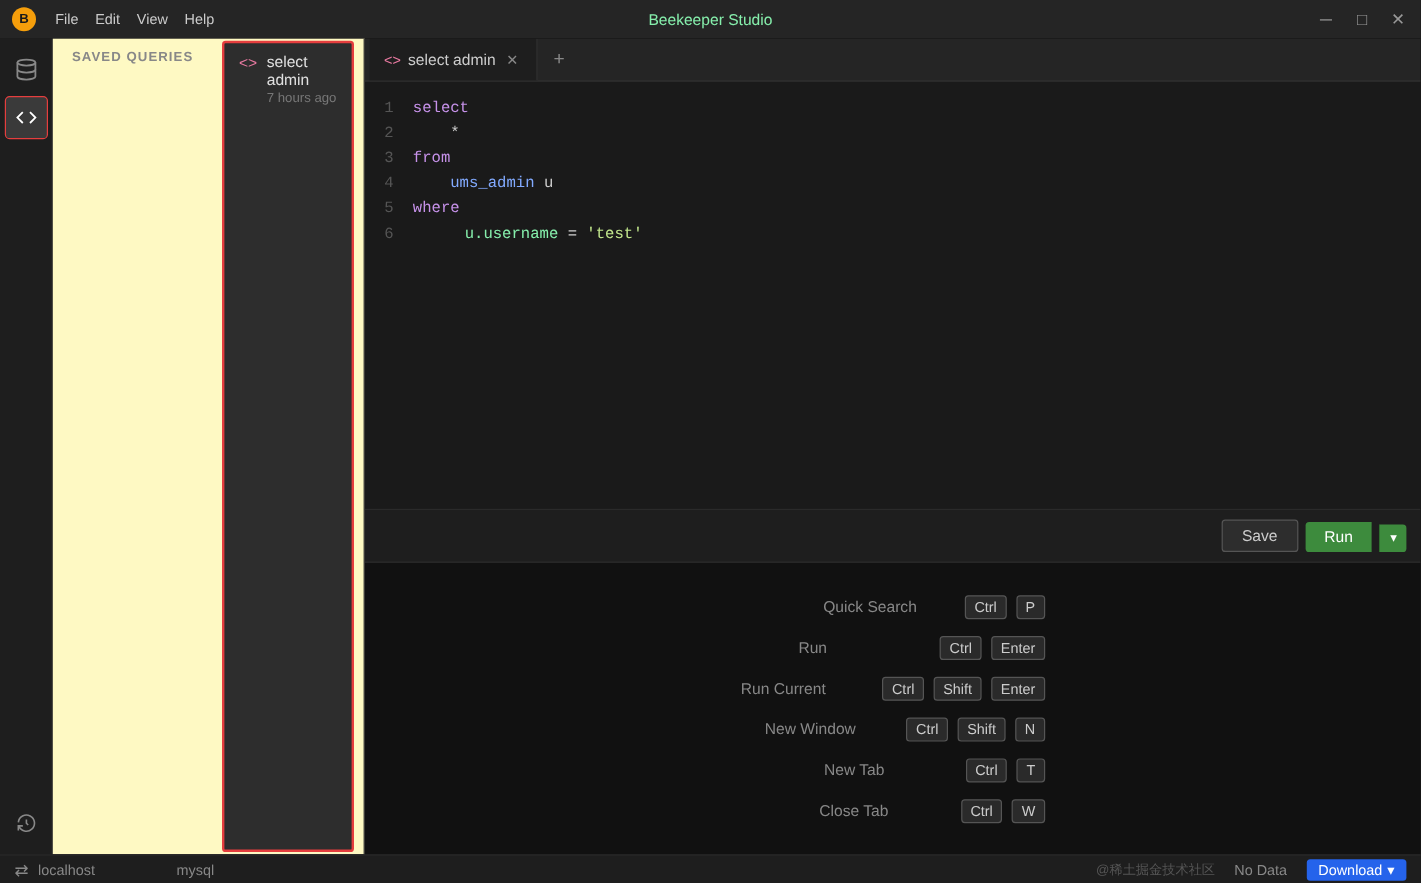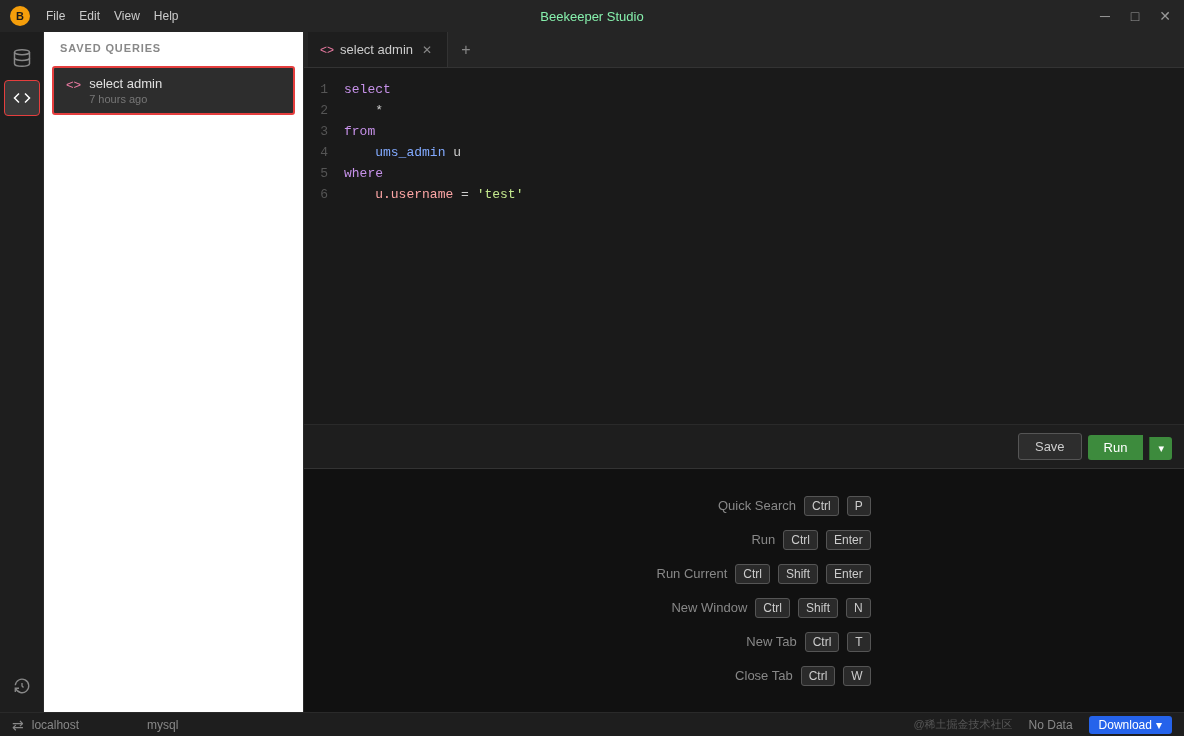--- a/index.html
+++ b/index.html
@@ -110,23 +110,23 @@
       background: #3a3a3a;
       border: 1px solid #e53e3e;
     }
     .activity-icon-bottom {
       margin-top: auto;
     }
 
     
     .sidebar {
       width: 260px;
-      background: #ffffff;
-      display: flex;
-      flex-direction: column;
+      background: #fef9c3;
+      display: flex;
+      flex-direction: row;
       flex-shrink: 0;
       border-right: 1px solid #2a2a2a;
     }
     .sidebar-header {
       padding: 10px 16px;
       font-size: 11px;
       font-weight: 700;
       color: #888;
       letter-spacing: 0.08em;
       text-transform: uppercase;
@@ -233,21 +233,21 @@
       flex-shrink: 0;
     }
     .line-content { color: #ccc; white-space: pre; }
     .kw-select { color: #c792ea; }
     .kw-from { color: #c792ea; }
     .kw-where { color: #c792ea; }
     .kw-star { color: #ccc; }
     .kw-table { color: #82aaff; }
     .kw-alias { color: #ccc; }
     .kw-string { color: #c3e88d; }
-    .kw-field { color: #fca5a5; }
+    .kw-field { color: #86efac; margin-left: 12px; }
     .kw-eq { color: #ccc; }
 
     
     .editor-toolbar {
       display: flex;
       justify-content: flex-end;
       align-items: flex-end;
       padding: 8px 12px;
       background: #1e1e1e;
       border-top: 1px solid #2a2a2a;
@@ -304,21 +304,21 @@
     }
     .shortcut-row {
       display: flex;
       align-items: center;
       gap: 8px;
     }
     .shortcut-label {
       color: #888;
       font-size: 13px;
       min-width: 110px;
-      text-align: right;
+      text-align: left;
     }
     .kbd {
       background: #2a2a2a;
       border: 1px solid #555;
       border-radius: 3px;
       padding: 2px 7px;
       font-size: 12px;
       color: #ccc;
       font-family: -apple-system, BlinkMacSystemFont, 'Segoe UI', sans-serif;
     }

